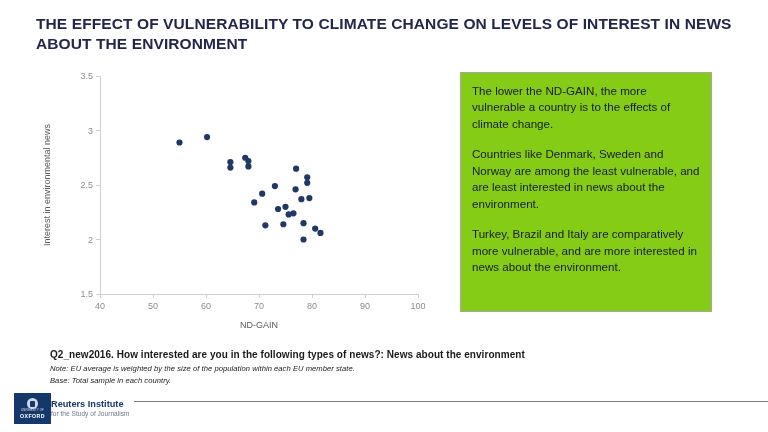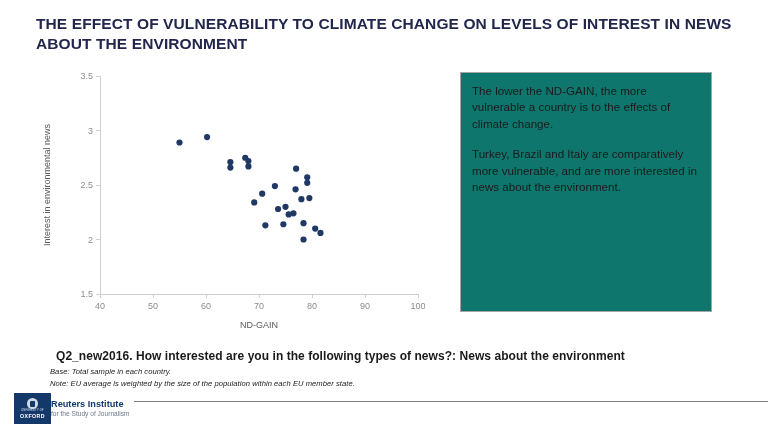--- a/index.html
+++ b/index.html
@@ -72,21 +72,21 @@
   }
 
   
   #callout {
     position: absolute;
     left: 460px;
     top: 72px;
     width: 252px;
     height: 240px;
     border: 1px solid #a6a6a6;
-    background: #0f766e;
+    background: #84cc16;
     box-sizing: border-box;
     padding: 10px 10px 8px 11px;
   }
   #callout p {
     margin: 0 0 14px 0;
     font-size: 11.6px;
     line-height: 1.42;
     color: #1a1a1a;
   }
   #callout p:last-child {
@@ -94,26 +94,25 @@
   }
 
   
   #footnotes {
     position: absolute;
     left: 50px;
     top: 347px;
     width: 600px;
   }
   .fn-q {
-    font-size: 12px;
+    font-size: 10px;
     font-weight: bold;
     color: #1a1a1a;
     line-height: 1.55;
     letter-spacing: 0.05px;
-    margin-left: 6px;
   }
   .fn-i {
     font-size: 7.6px;
     font-style: italic;
     color: #1a1a1a;
     line-height: 1.62;
     letter-spacing: 0.05px;
   }
 
   
@@ -252,27 +251,28 @@
           <circle cx="287.18" cy="164.60" r="3.1" fill="#1f3864"></circle>
           <circle cx="292.48" cy="168.96" r="3.1" fill="#1f3864"></circle>
         </g>
       <text id="xaxis-title" class="axis-label" text-anchor="middle" x="231" y="264">ND-GAIN</text>
       <text id="yaxis-title" class="axis-label" text-anchor="middle" x="22" y="121" transform="rotate(-90 22 121)">Interest in environmental news</text>
     </svg>
   </div>
 
   <div id="callout">
     <p>The lower the ND-GAIN, the more vulnerable a country is to the effects of climate change.</p>
+    <p>Countries like Denmark, Sweden and Norway are among the least vulnerable, and are least interested in news about the environment.</p>
     <p>Turkey, Brazil and Italy are comparatively more vulnerable, and are more interested in news about the environment.</p>
   </div>
 
   <div id="footnotes">
     <div class="fn-q">Q2_new2016. How interested are you in the following types of news?: News about the environment</div>
+    <div class="fn-i">Note: EU average is weighted by the size of the population within each EU member state.</div>
     <div class="fn-i">Base: Total sample in each country.</div>
-    <div class="fn-i">Note: EU average is weighted by the size of the population within each EU member state.</div>
   </div>
 
   <div id="footer-rule"></div>
 
   <div id="logo">
     <div id="crest">
       <div class="shield"></div>
       <div class="uni">UNIVERSITY OF</div>
       <div class="oxf">OXFORD</div>
     </div>

